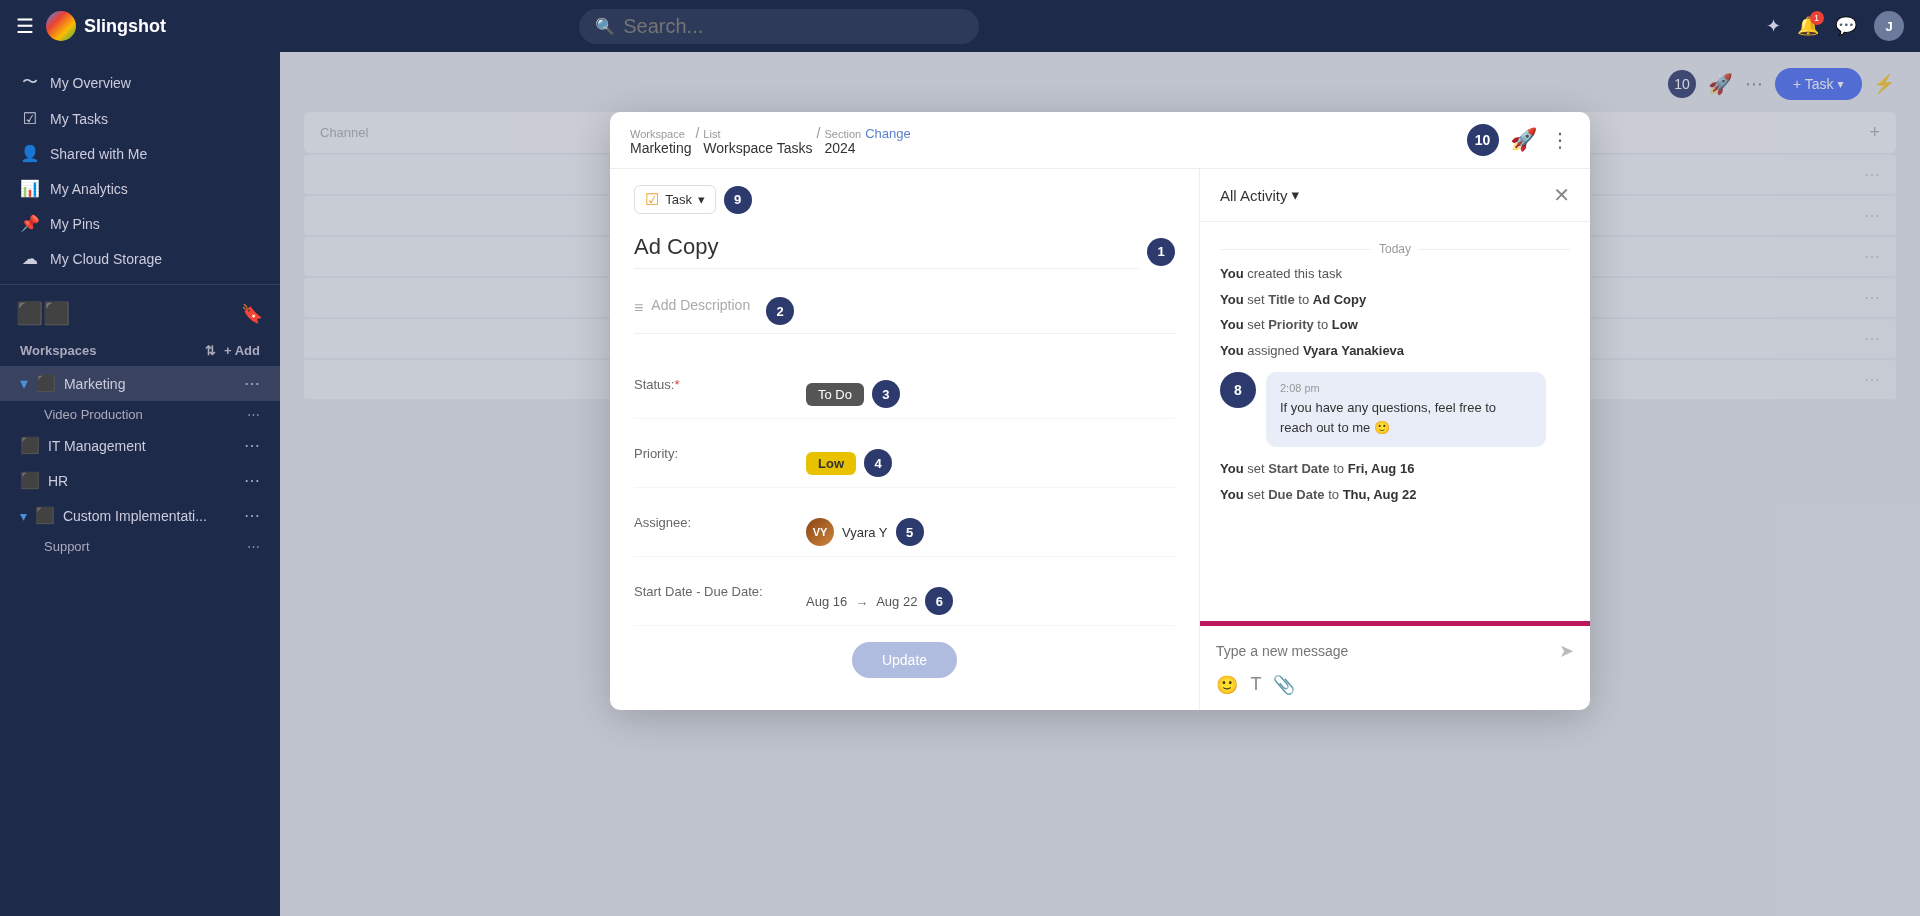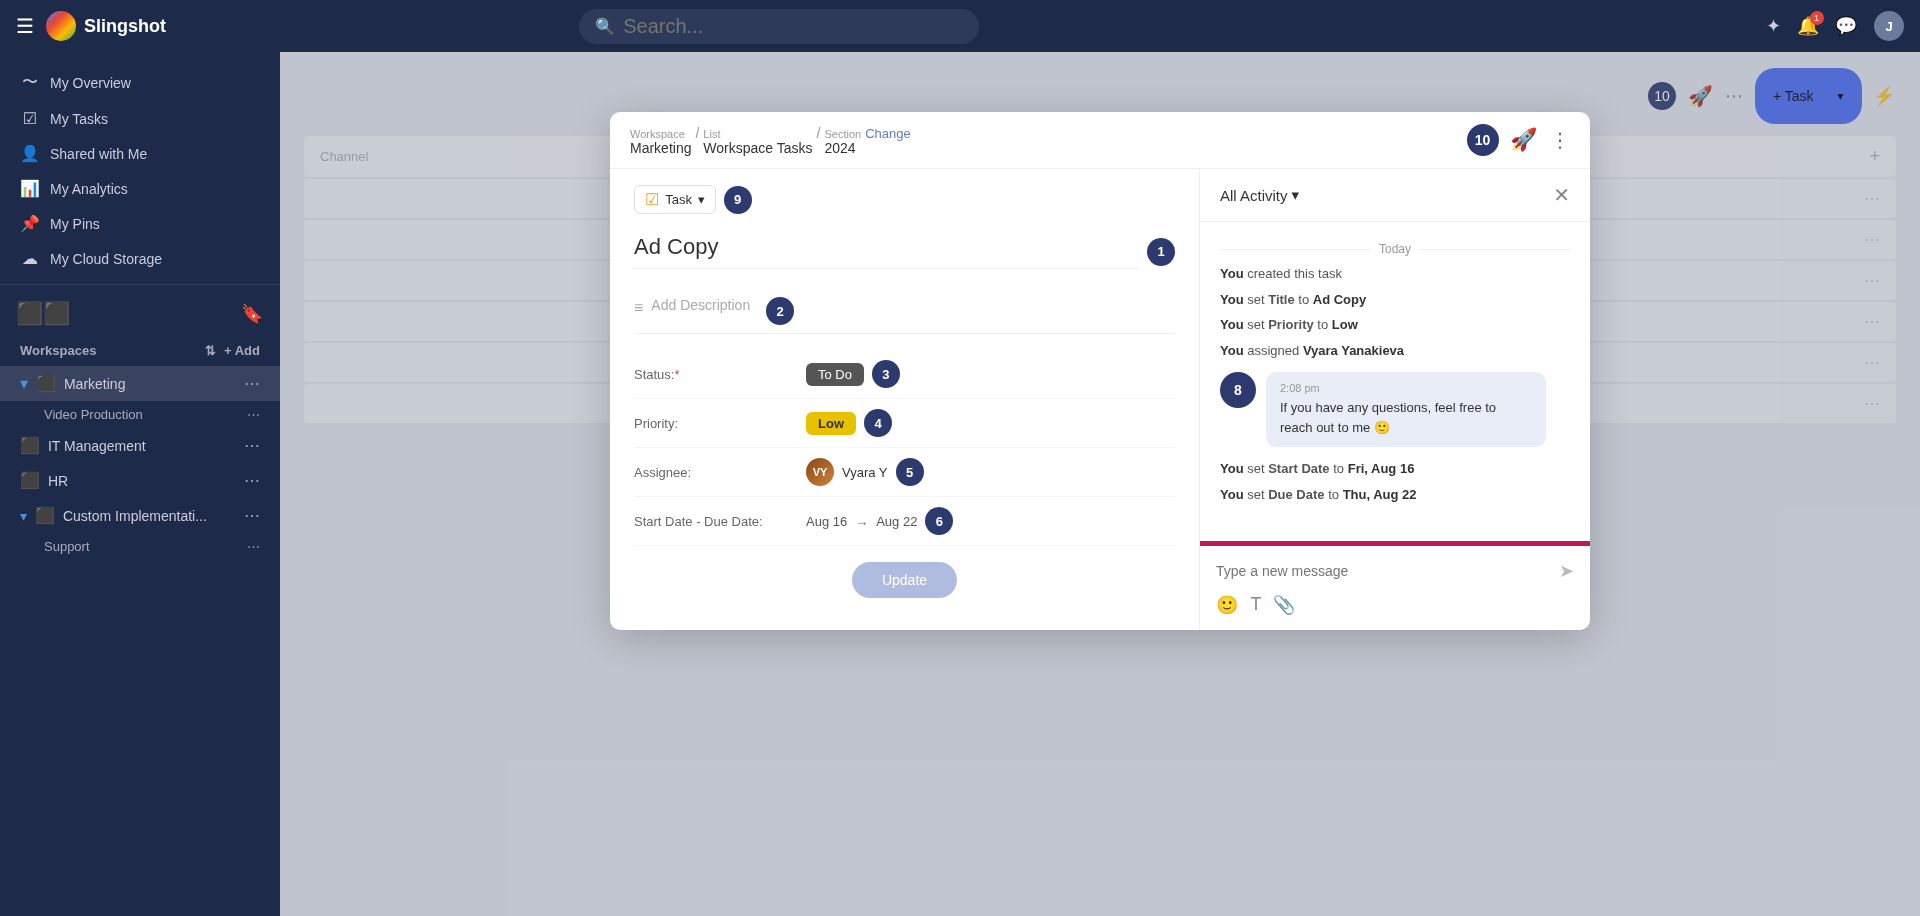--- a/index.html
+++ b/index.html
@@ -278,21 +278,21 @@
       border-bottom: 1px solid #f5f5f5;
       gap: 12px;
     }
     .field-label {
       width: 160px;
       font-size: 13px;
       color: #666;
       flex-shrink: 0;
     }
     .field-label .required { color: #e04040; }
-    .field-value { display: flex; align-items: center; gap: 8px; }
+    .field-value { display: flex; align-items: center; gap: 8px; margin-top: 20px; }
 
     .status-pill {
       background: #555;
       color: white;
       border-radius: 6px;
       padding: 4px 12px;
       font-size: 13px;
       font-weight: 500;
       cursor: pointer;
     }
@@ -441,30 +441,30 @@
       font-size: 18px;
     }
     .message-toolbar {
       display: flex;
       gap: 12px;
       padding: 4px 0;
     }
     .message-tool { color: #888; font-size: 18px; cursor: pointer; }
     .add-task-btn {
       background: #4a6cf7;
-      color: #000000;
+      color: #ffffff;
       border: none;
       border-radius: 20px;
-      padding: 20px 18px;
+      padding: 8px 18px;
       font-size: 14px;
       font-weight: 500;
       cursor: pointer;
       display: flex;
       align-items: center;
-      gap: 20px;
+      gap: 0;
     }
   </style>
 </head>
 <body>
 
 <nav class="navbar">
   <span class="hamburger">☰</span>
   <div class="navbar-logo">
     <div class="navbar-logo-icon"></div>
     <span>Slingshot</span>

